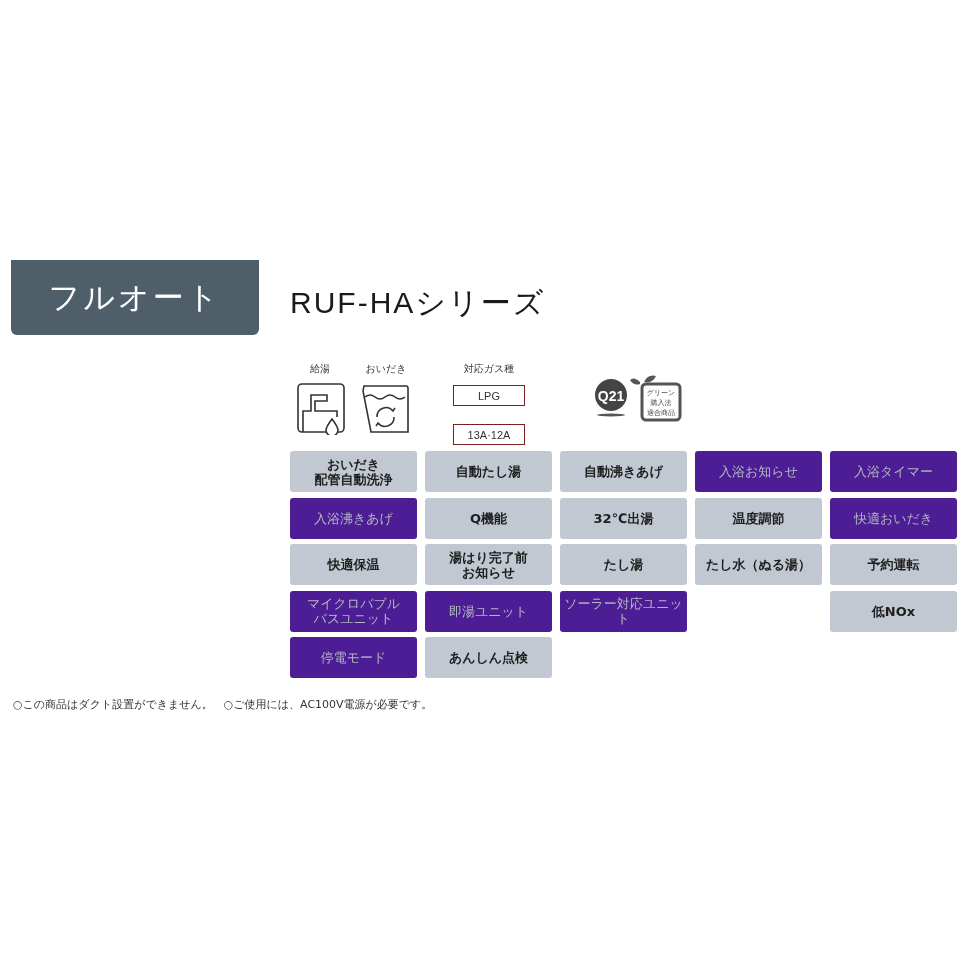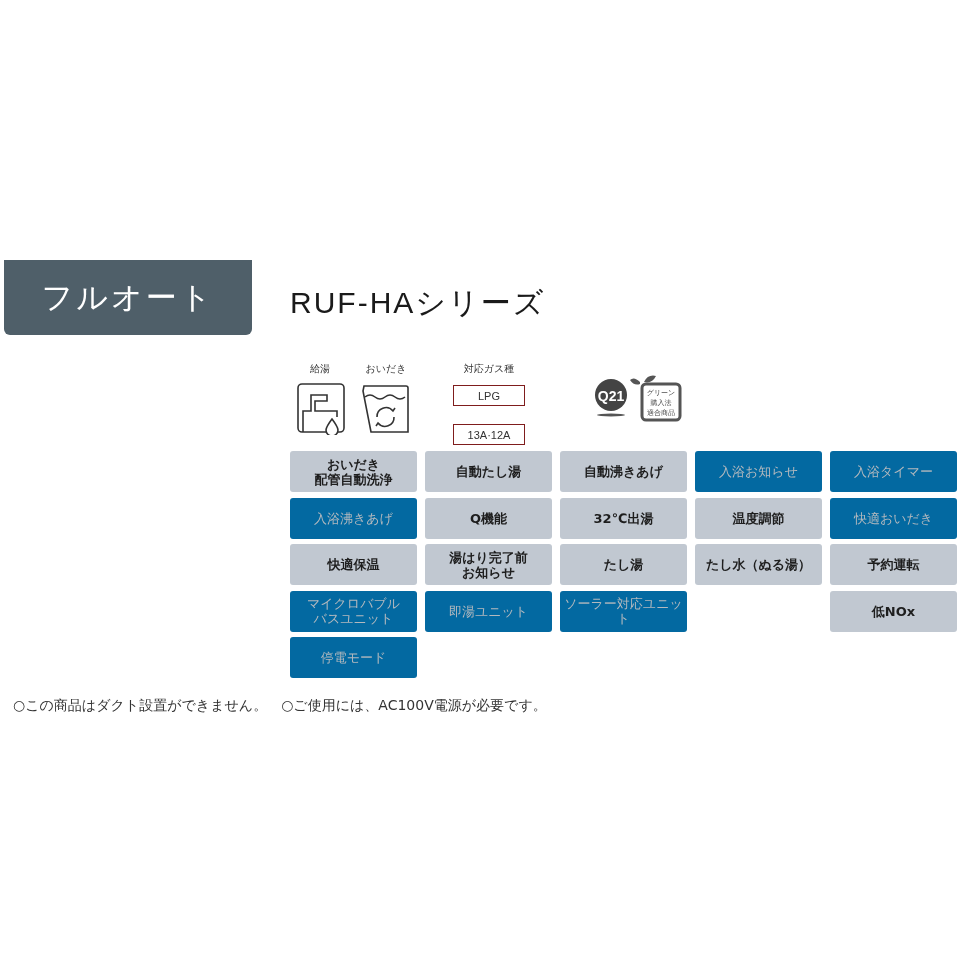--- a/index.html
+++ b/index.html
@@ -1,21 +1,21 @@
 <!DOCTYPE html>
 <html><head>
 <meta charset="utf-8">
 <style>
   html, body { margin:0; padding:0; }
   body {
     width:980px; height:980px; background:#ffffff; position:relative; overflow:hidden;
     font-family:"DejaVu Sans","Liberation Sans",sans-serif; color:#222;
   }
   .category-badge {
-    position:absolute; left:4px; top:260px; width:248px; height:75px;
+    position:absolute; left:11px; top:260px; width:248px; height:75px;
     background:#4f5f69; border-radius:0 0 6px 6px;
     display:flex; align-items:center; justify-content:center;
   }
   .category-badge span {
     color:#ffffff; font-size:31px; letter-spacing:3px; font-weight:300;
   }
   .series-title {
     position:absolute; left:290px; top:283px; font-size:30px; letter-spacing:2px;
     color:#1a1a1a; font-family:"Liberation Sans","DejaVu Sans",sans-serif;
   }
@@ -31,24 +31,24 @@
   .grid {
     position:absolute; left:290px; top:451px;
     display:grid; grid-template-columns:repeat(5,127px); grid-auto-rows:41px;
     column-gap:8px; row-gap:5.5px;
   }
   .cell {
     border-radius:3px; display:flex; align-items:center; justify-content:center;
     text-align:center; font-size:13px; line-height:15px; white-space:pre-line;
   }
   .cell.on { background:#c1c8d1; color:#1e1e1e; font-weight:bold; }
-  .cell.off { background:#0369a1; color:#b4b9be; }
+  .cell.off { background:#4c1d95; color:#b4b9be; }
   .cell.empty { background:transparent; }
   .footnote {
-    position:absolute; left:13px; top:697px; font-size:14px; color:#333; white-space:nowrap;text-align:right;
+    position:absolute; left:13px; top:697px; font-size:11px; color:#333; white-space:nowrap;text-align:right;
   }
 </style>
 </head>
 <body>
 
 <div class="category-badge">
   <span>フルオート</span>
 </div>
 <div class="series-title">RUF-HAシリーズ</div>
 
@@ -109,15 +109,16 @@
     <div class="cell on">たし湯</div>
     <div class="cell on">たし水（ぬる湯）</div>
     <div class="cell on">予約運転</div>
     <div class="cell off">マイクロバブル
 バスユニット</div>
     <div class="cell off">即湯ユニット</div>
     <div class="cell off">ソーラー対応ユニット</div>
     <div class="cell empty"></div>
     <div class="cell on">低NOx</div>
     <div class="cell off">停電モード</div>
+    <div class="cell on">あんしん点検</div>
   </div>
 
 <div class="footnote">○この商品はダクト設置ができません。　○ご使用には、AC100V電源が必要です。</div>
 
 </body></html>

